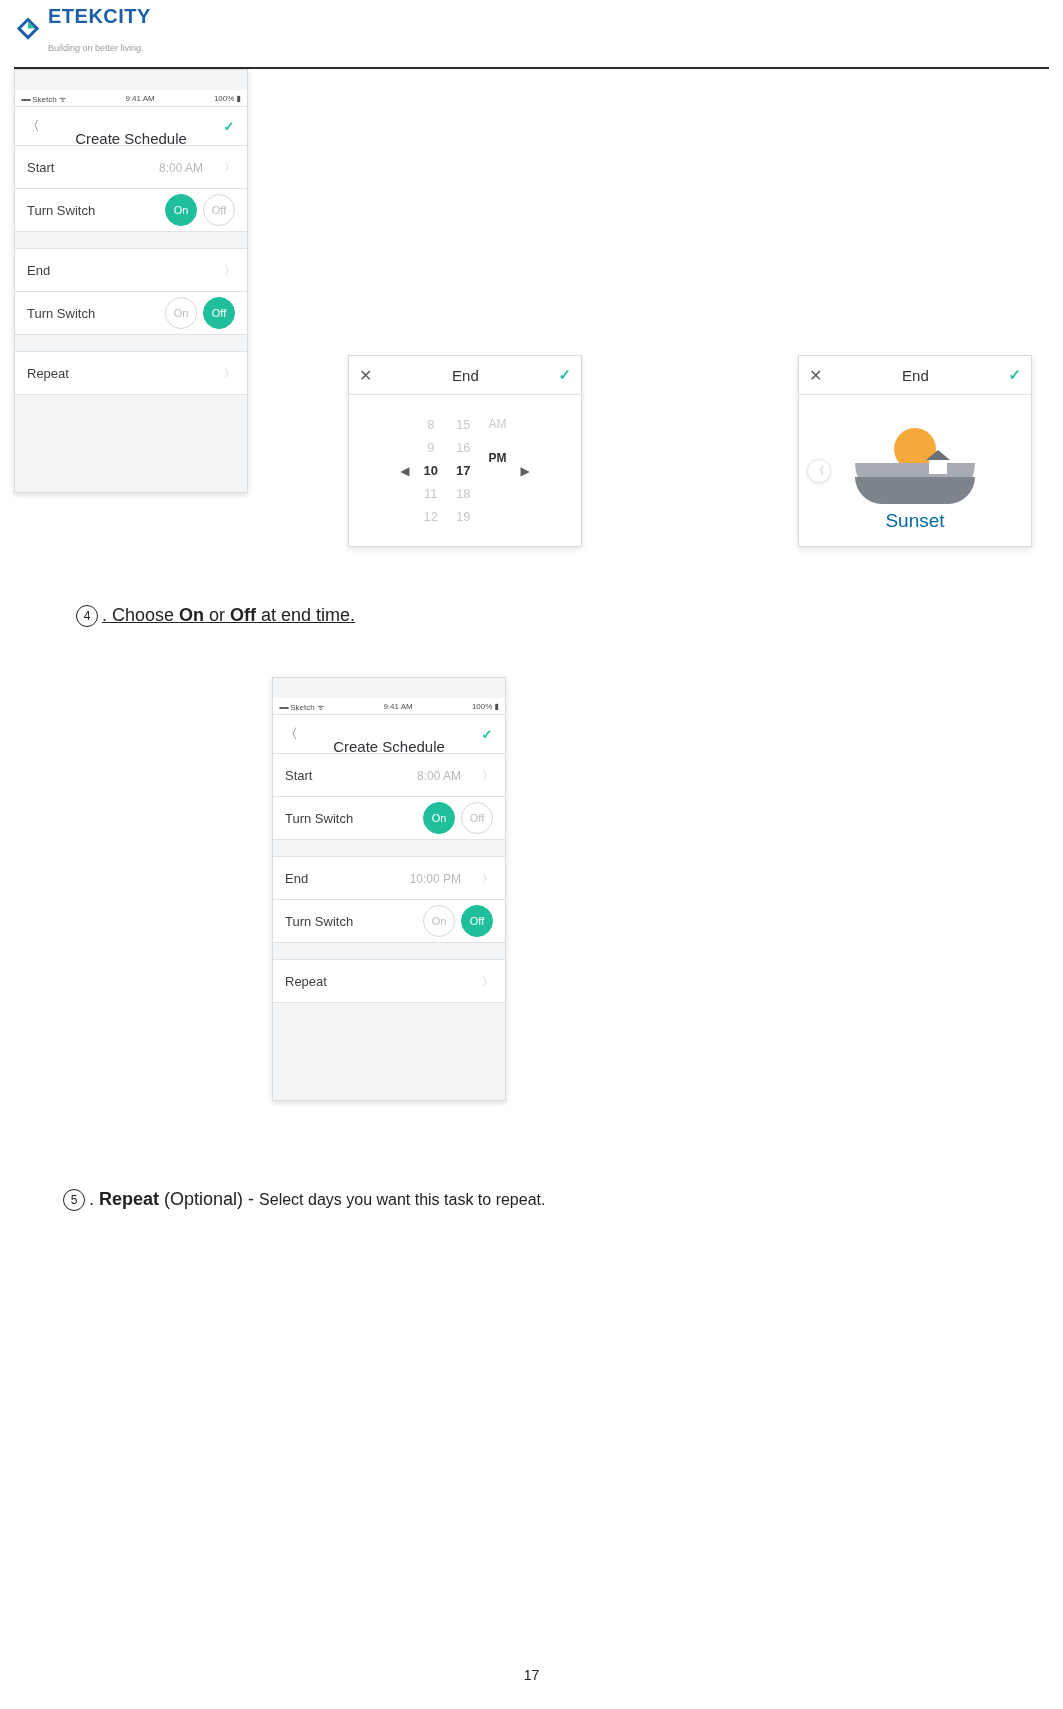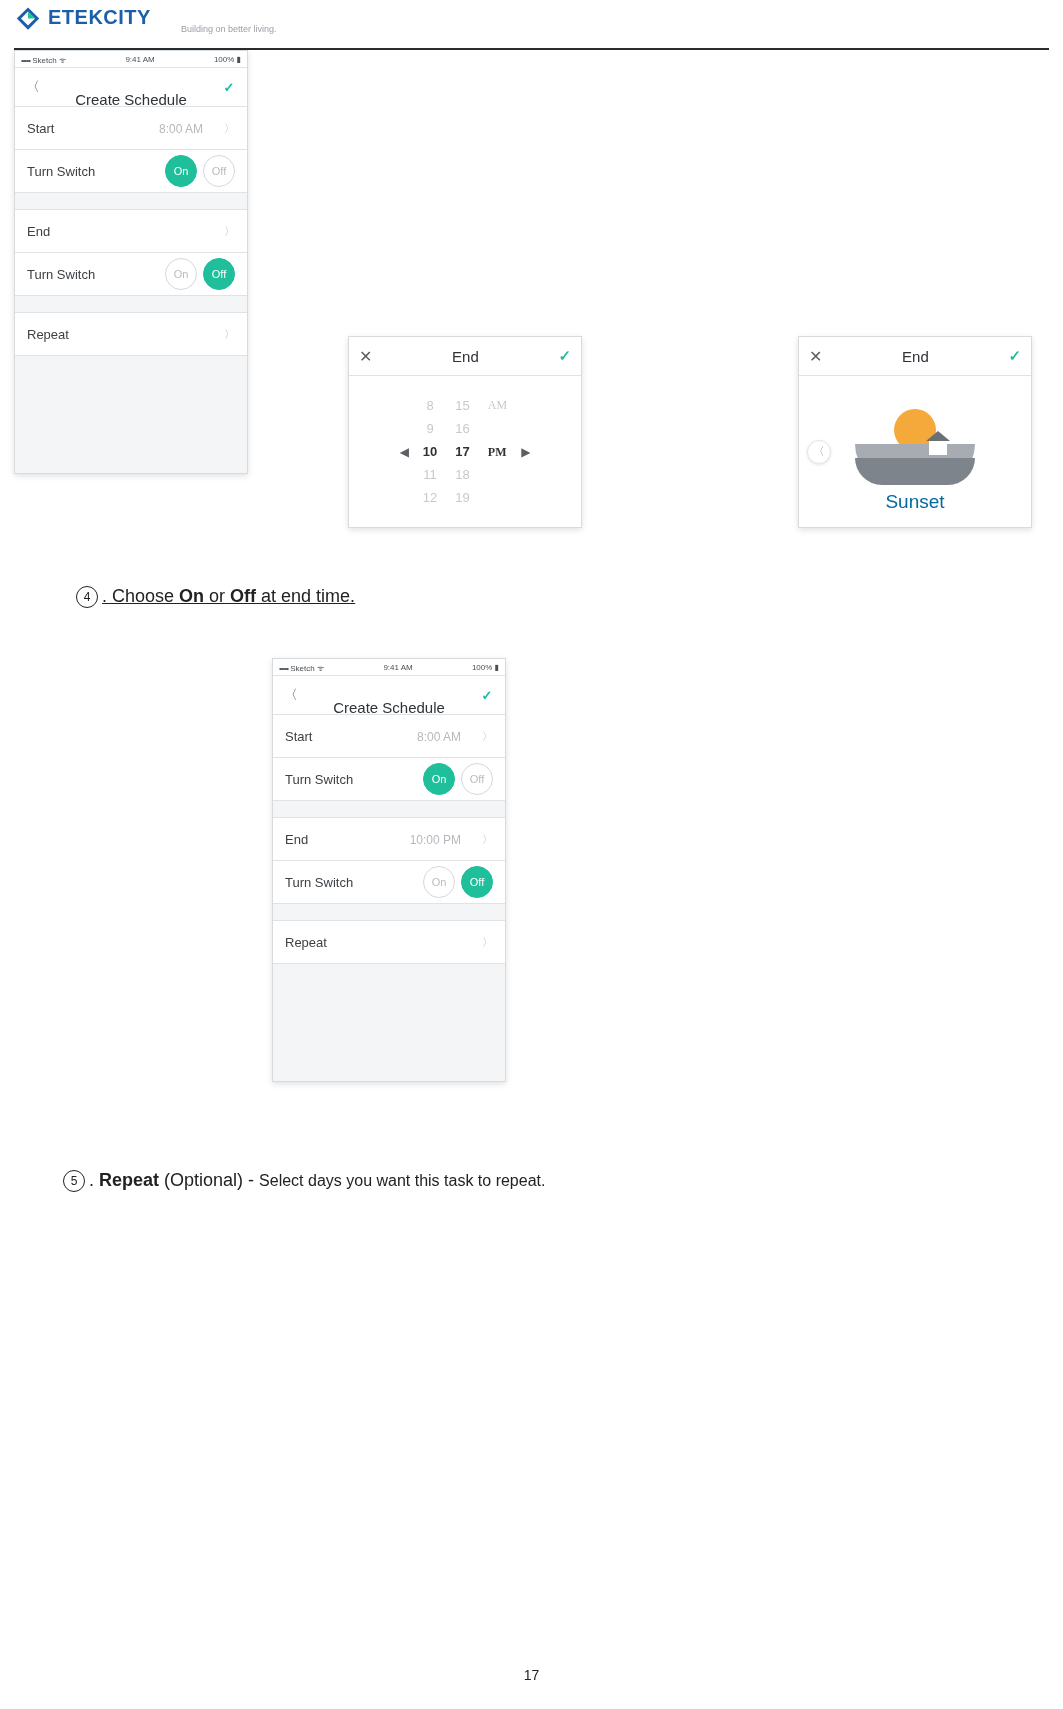--- a/index.html
+++ b/index.html
@@ -21,39 +21,39 @@
     box-sizing:border-box;
   }
 
   
   .page-head{ padding:6px 14px 10px 14px; }
   .logo-row{display:flex;align-items:center;gap:6px;}
   .logo-mark{
     width:28px;height:28px;position:relative;
   }
   .logo-mark svg{width:100%;height:100%;}
-  .logo-text{display:flex;flex-direction:row;line-height:1;gap:30px;}
+  .logo-text{display:flex;flex-direction:column;line-height:1;}
   .brand{font-weight:700;letter-spacing:.5px;font-size:20px;color:var(--logo-blue);}
   .tagline{font-size:9px;color:#9aa0a6;margin-top:18px;}
   .page-rule{border:none;border-top:2px solid #2a2d30;margin:4px 14px 0 14px;}
 
   
   .phone{
     width:232px;
     border:1px solid #d8dbde;
     background:var(--bg);
     box-shadow:0 2px 6px rgba(0,0,0,.12);
     font-size:13px;
     color:var(--dark);
     overflow:hidden;
   }
   .phone.tall{height:422px;}
   .statusbar{
     height:16px;background:#fff;display:flex;align-items:center;justify-content:space-between;
-    padding:0 6px;font-size:8px;color:#4b4e52;border-bottom:1px solid var(--faint);
+    padding:0 6px;font-size:8px;color:#4b4e52;border-bottom:1px solid var(--faint);margin-top:20px;
   }
   .statusbar .dots{letter-spacing:-1px;}
   .navbar{
     height:38px;background:#fff;display:flex;align-items:center;justify-content:space-between;
     padding:0 10px;border-bottom:1px solid var(--faint);
   }
   .navbar .icon{width:16px;text-align:center;color:#4a4e52;}
   .navbar .chk{color:var(--accent);font-weight:700;}
   .navbar .title{flex:1;text-align:center;font-size:15px;color:#2f3236;margin-top:24px;}
   .row{
@@ -86,21 +86,21 @@
   .dlg .dlg-head .chk{font-size:15px;color:var(--accent);font-weight:700;}
   .dlg-body{flex:1;display:flex;align-items:center;justify-content:center;position:relative;background:#fff;}
 
   
   .spinner{display:flex;align-items:center;gap:14px;}
   .spin-arrow{color:#5c6064;font-size:12px;}
   .spin-cols{display:flex;gap:18px;}
   .spin-col{display:flex;flex-direction:column;align-items:center;gap:8px;font-size:13px;}
   .spin-col .dim{color:#c7cacd;}
   .spin-col .sel{color:#2f3236;font-weight:600;}
-  .ampm{display:flex;flex-direction:column;gap:32px;font-size:12px;font-family:Liberation Serif, serif;}
+  .ampm{display:flex;flex-direction:column;gap:20px;font-size:12px;}
   .ampm .dim{color:#c7cacd;}
   .ampm .sel{color:#2f3236;font-weight:600;}
 
   
   .sun-wrap{display:flex;flex-direction:column;align-items:center;gap:6px;width:100%;position:relative;}
   .sun-art{ width:120px;height:90px;position:relative; margin-top:4px;}
   .sun-sky{position:absolute;inset:0;border-radius:50%;overflow:hidden;background:linear-gradient(#fff, #fff);}
   .sun-ground{position:absolute;left:0;right:0;bottom:0;height:45%;border-bottom-left-radius:60px;border-bottom-right-radius:60px;background:#a7acb3;}
   .sun-ground2{position:absolute;left:0;right:0;bottom:0;height:30%;border-bottom-left-radius:60px;border-bottom-right-radius:60px;background:#7e848b;}
   .sun-sun{position:absolute;left:50%;top:14px;transform:translateX(-50%);width:42px;height:42px;border-radius:50%;background:#f6a93b;}

